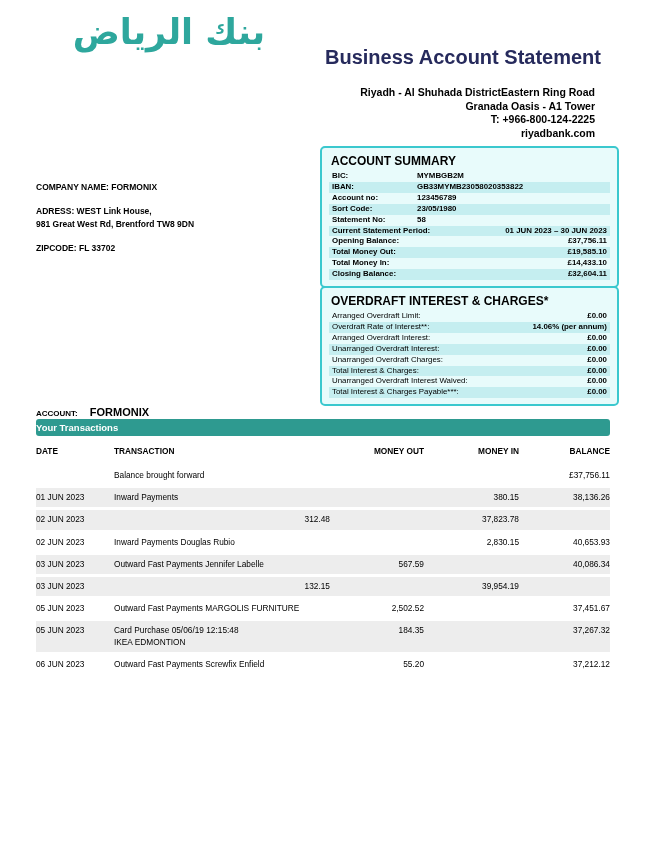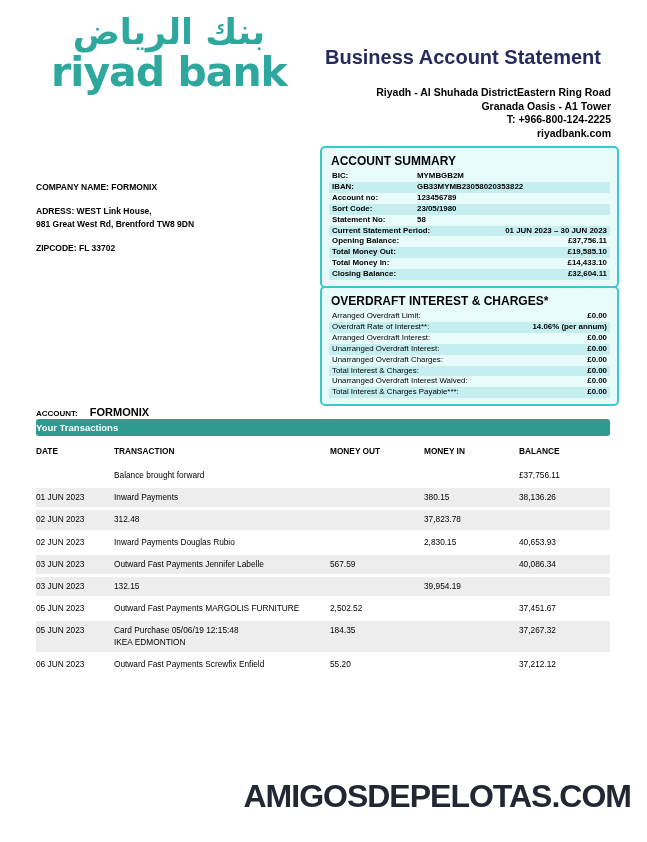--- a/index.html
+++ b/index.html
@@ -25,21 +25,21 @@
     letter-spacing:-1px;
     color:var(--brand-teal,#2EA79D);
   }
   
   .doc-title{
     position:absolute;right:36px;top:36px;margin:10px;
     font-size:20px;font-weight:bold;
     color:var(--title-navy,#262A5C);
   }
   .addr{
-    position:absolute;right:36px;top:86px;
+    position:absolute;right:52px;top:86px;
     text-align:right;font-size:10.5px;font-weight:bold;line-height:1.3;
   }
   
   .company{position:absolute;left:36px;top:181px;font-size:8.5px;font-weight:bold;line-height:1.5;}
   .company .c-name{margin-bottom:11px;}
   .company .c-zip{margin-top:12px;}
   
   .tealbox{
     position:absolute;left:320px;width:299px;
     box-sizing:border-box;
@@ -72,37 +72,36 @@
   }
   .tx-table{position:absolute;left:36px;top:446px;width:574px;}
   .tx-head,.tx-row{
     display:grid;
     grid-template-columns:78px 216px 94px 95px 91px;
     font-size:8.3px;
   }
   .tx-head{font-weight:bold;margin-bottom:10px;}
   .tx-row{padding:4px 0;margin-bottom:3px;line-height:1.35;}
   .tx-row.shaded{background:var(--row-gray,#EDEDED);}
-  .c.out,.c.in,.c.bal,.h.out,.h.in,.h.bal{}
+  .c.out,.c.in,.c.bal,.h.out,.h.in,.h.bal{text-align:right;}
   .c.tx{white-space:pre-line;padding-right:10px;}
   
   .footer-mark{
     position:absolute;right:16px;top:778px;
     font-size:32px;font-weight:bold;letter-spacing:-1px;
     color:var(--footer-dark,#232733);
   }
 </style>
 </head>
 <body>
 
 <div class="page">
 
   <div class="logo">
     <div class="logo-ar">بنك الرياض</div>
-    <div class="logo-en">riyad bank</div>
   </div>
 
   <h1 class="doc-title">Business Account Statement</h1>
   <div class="addr">
     <div>Riyadh - Al Shuhada DistrictEastern Ring Road</div>
     <div>Granada Oasis - A1 Tower</div>
     <div>T: +966-800-124-2225</div>
     <div>riyadbank.com</div>
   </div>
 
@@ -294,15 +293,14 @@
   <div class="tx-row">
     <span class="c date">06 JUN 2023</span>
     <span class="c tx">Outward Fast Payments Screwfix Enfield</span>
     <span class="c out">55.20</span>
     <span class="c in"></span>
     <span class="c bal">37,212.12</span>
   </div>
 </div>
   </div>
 
-  <div class="footer-mark">AMIGOSDEPELOTAS.COM</div>
 
 </div>
 
 </body></html>

